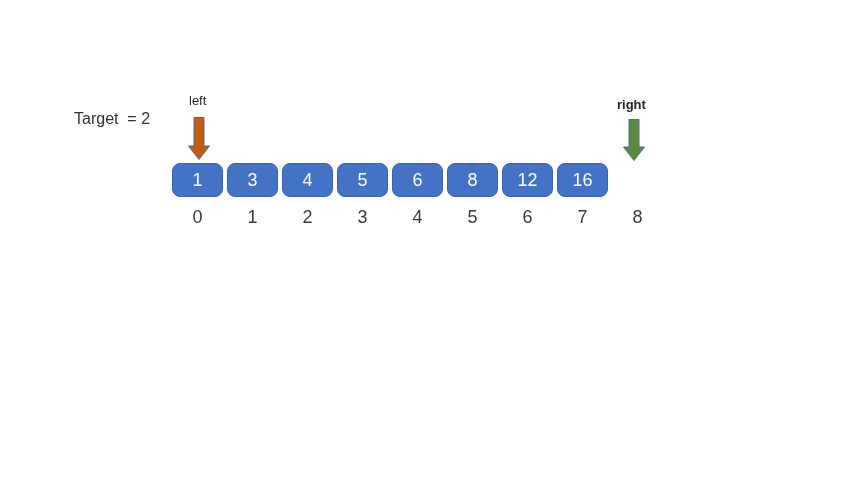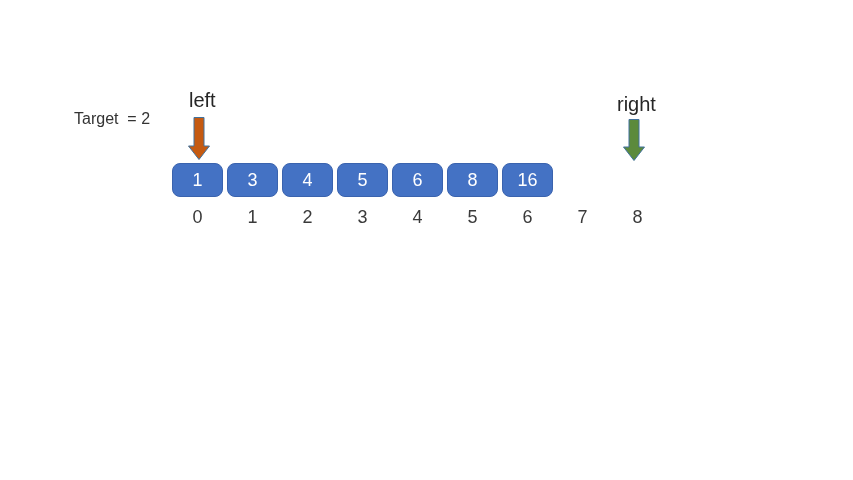--- a/index.html
+++ b/index.html
@@ -20,27 +20,27 @@
     position: absolute;
     left: 74px;
     top: 109px;
     font-size: 16px;
     line-height: 19px;
     color: #333333;
     white-space: pre;
   }
   .ptr-label {
     position: absolute;
-    font-size: 20px;
+    font-size: 13px;
     line-height: 19px;
     color: #262626;
     white-space: nowrap;
   }
   .ptr-label.left  { left: 189px; top: 91px; }
-  .ptr-label.right { left: 617px; top: 95px; }
+  .ptr-label.right { left: 617px; top: 95px; font-weight: bold; }
   .arrow {
     position: absolute;
     display: block;
   }
   .arrow.left  { left: 188px; top: 117px; }
   .arrow.right { left: 623px; top: 119px; }
   .row {
     position: absolute;
     left: 172px;
     display: flex;
@@ -87,20 +87,21 @@
     <polygon points="6,0.5 16,0.5 16,28 21.5,28 11,41.5 0.5,28 6,28" stroke-width="1" stroke-linejoin="miter" fill="#5C8A3C" stroke="#41719C"></polygon>
   </svg>
 
   <div class="row cells">
       <div class="cell">1</div>
       <div class="cell">3</div>
       <div class="cell">4</div>
       <div class="cell">5</div>
       <div class="cell">6</div>
       <div class="cell">8</div>
+      <div class="cell">12</div>
       <div class="cell">16</div>
     </div>
 
   <div class="row indices">
       <div class="idx">0</div>
       <div class="idx">1</div>
       <div class="idx">2</div>
       <div class="idx">3</div>
       <div class="idx">4</div>
       <div class="idx">5</div>

